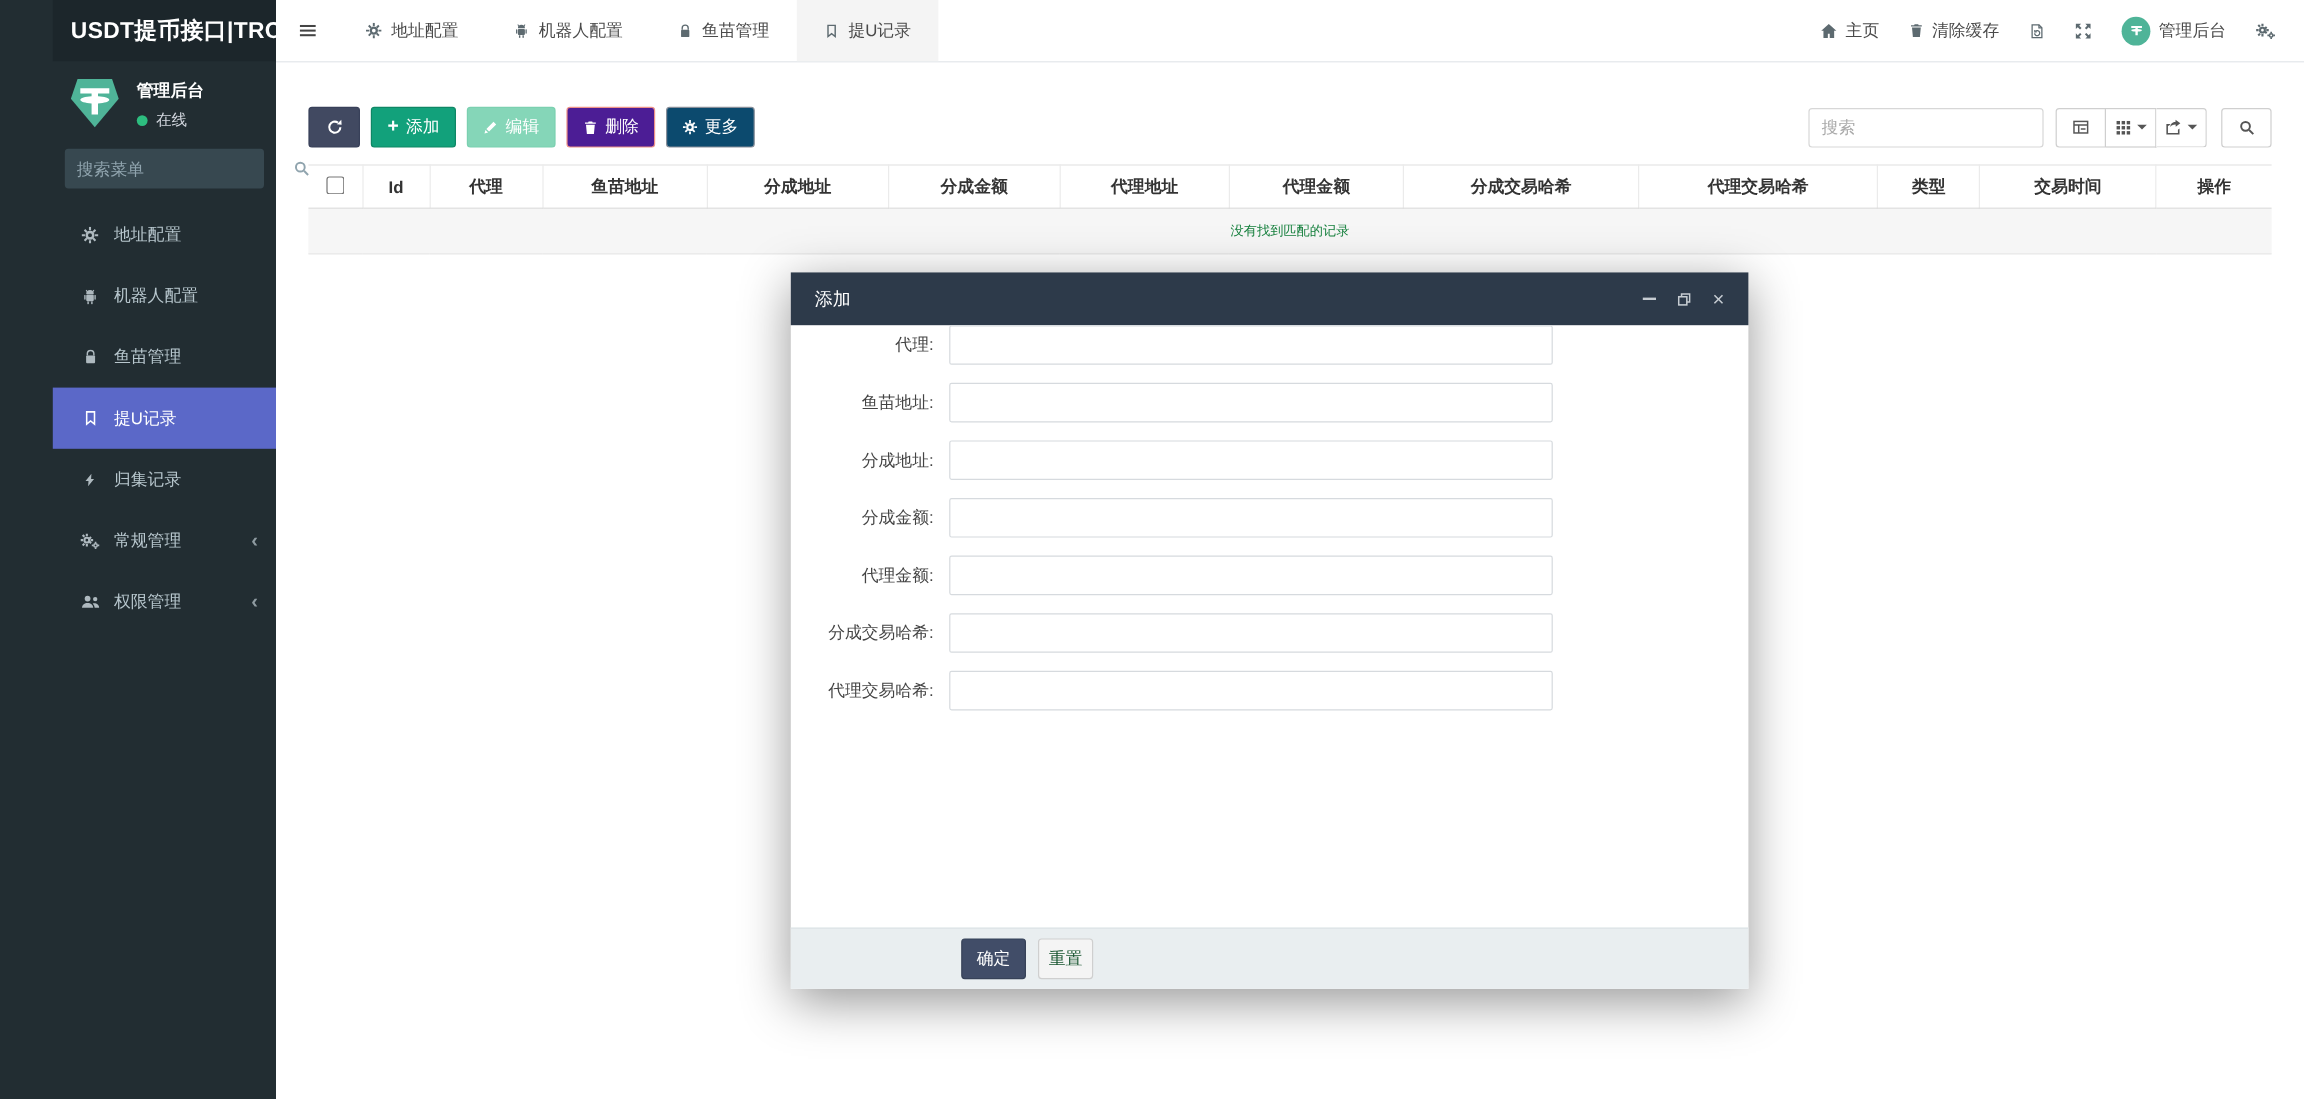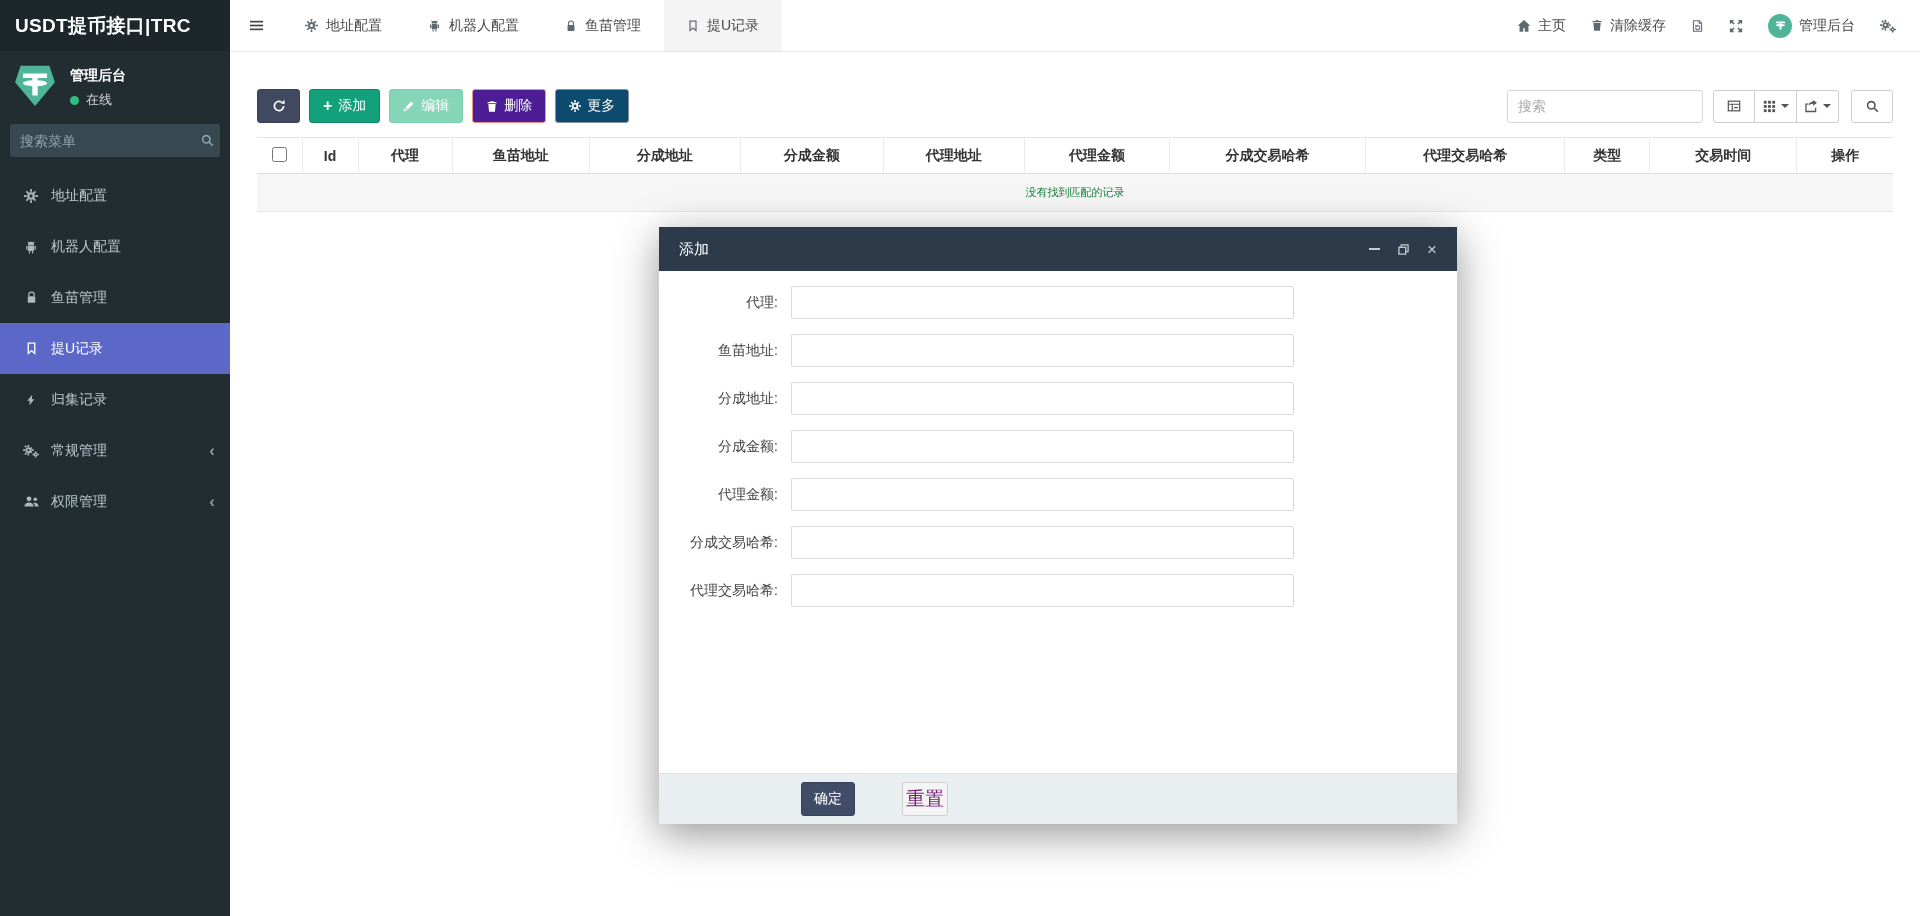--- a/index.html
+++ b/index.html
@@ -4,21 +4,21 @@
 <style>
   * { margin:0; padding:0; box-sizing:border-box; }
   html,body { width:1920px; height:916px; }
   body {
     position:relative; overflow:hidden; background:#fff;
     font-family:"Liberation Sans","DejaVu Sans",sans-serif; color:#333;
   }
   svg { display:block; }
 
   
-  .sidebar { position:absolute; left:0; top:0; width:230px; height:916px; background:#222d32; z-index:5; }
+  .sidebar { position:absolute; left:0; top:0; width:230px; height:916px; background:#222d32; z-index:5;padding-left:44px; }
   .logo { height:51px; background:#1c262b; display:flex; align-items:center; padding:0 15px;
           color:#fff; font-size:19px; font-weight:bold; letter-spacing:.3px; white-space:nowrap; }
   .user-panel { display:flex; align-items:flex-start; gap:12px; padding:11px 12px 10px 12px; }
   .tether-shield { width:46px; height:46px; flex:none; }
   .up-name { color:#fff; font-size:14px; font-weight:bold; margin-top:5px; }
   .up-status { display:flex; align-items:center; gap:7px; margin-top:6px; color:#d2d6de; font-size:13px; }
   .dot { width:9px; height:9px; border-radius:50%; background:#2dbd7f; }
   .sidebar-search { margin:5px 10px 0 10px; height:33px; background:#374850; border-radius:3px;
                     display:flex; align-items:center; padding:0 10px; }
   .sidebar-search input { flex:1; background:transparent; border:0; outline:none; color:#eee; font-size:14px; }
@@ -82,31 +82,31 @@
 
   
   .modal { position:absolute; left:659px; top:227px; width:798px; height:597px; background:#fff;
            box-shadow:0 10px 40px rgba(0,0,0,.42); z-index:20; }
   .modal-header { height:44px; background:#2d3a4a; display:flex; align-items:center; padding:0 20px; }
   .modal-title { color:#fff; font-size:15px; }
   .modal-controls { margin-left:auto; display:flex; align-items:center; gap:18px; color:#c6ccd2; }
   .mc { cursor:pointer; display:flex; align-items:center; }
   .mc-min-bar { width:11px; height:2px; background:#c6ccd2; }
   .mc-close { font-size:17px; line-height:1; }
-  .modal-body { padding-top:15px; height:502px; }
+  .modal-body { padding-top:0; height:502px; }
   .form-row { display:flex; align-items:center; margin-bottom:15px; height:33px; }
   .form-label { width:132px; text-align:right; padding-right:13px; font-size:14px; color:#444; flex:none; }
   .form-input { width:503px; height:33px; border:1px solid #d6dade; border-radius:2px; padding:0 10px;
                 font-size:14px; outline:none; font-family:inherit; }
   .modal-footer { height:51px; background:#e9eef0; border-top:1px solid #dce3e6; display:flex;
                   align-items:center; padding-left:142px; gap:10px; }
   .btn-ok { min-width:54px; height:34px; background:#414d68; border:1px solid #374258; color:#fff;
             border-radius:3px; font-size:14px; cursor:pointer; font-family:inherit; }
-  .btn-reset { min-width:46px; height:34px; background:#f4f4f4; border:1px solid #cfcfcf; color:#701a75;
-               border-radius:3px; font-size:19px; cursor:pointer; font-family:inherit;margin-left:37px; }
+  .btn-reset { min-width:46px; height:34px; background:#f4f4f4; border:1px solid #cfcfcf; color:#14532d;
+               border-radius:3px; font-size:14px; cursor:pointer; font-family:inherit; }
 </style>
 </head>
 <body>
 
 <div class="sidebar">
   <div class="logo">USDT提币接口|TRC</div>
 
   <div class="user-panel">
     <span class="i">
       <svg class="tether-shield" viewBox="0 0 24 24">

